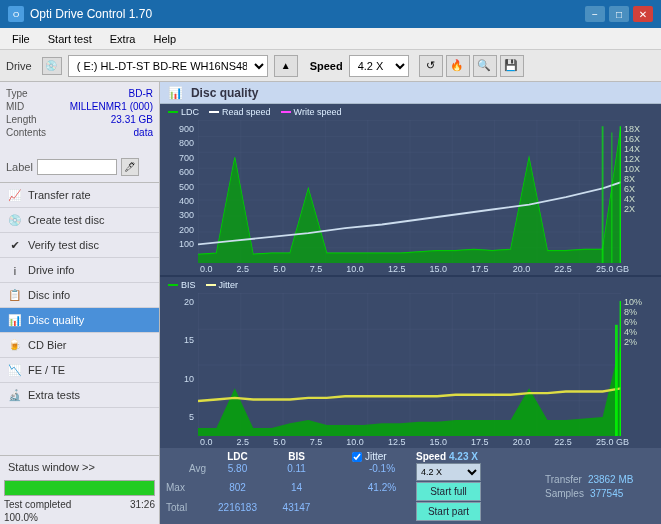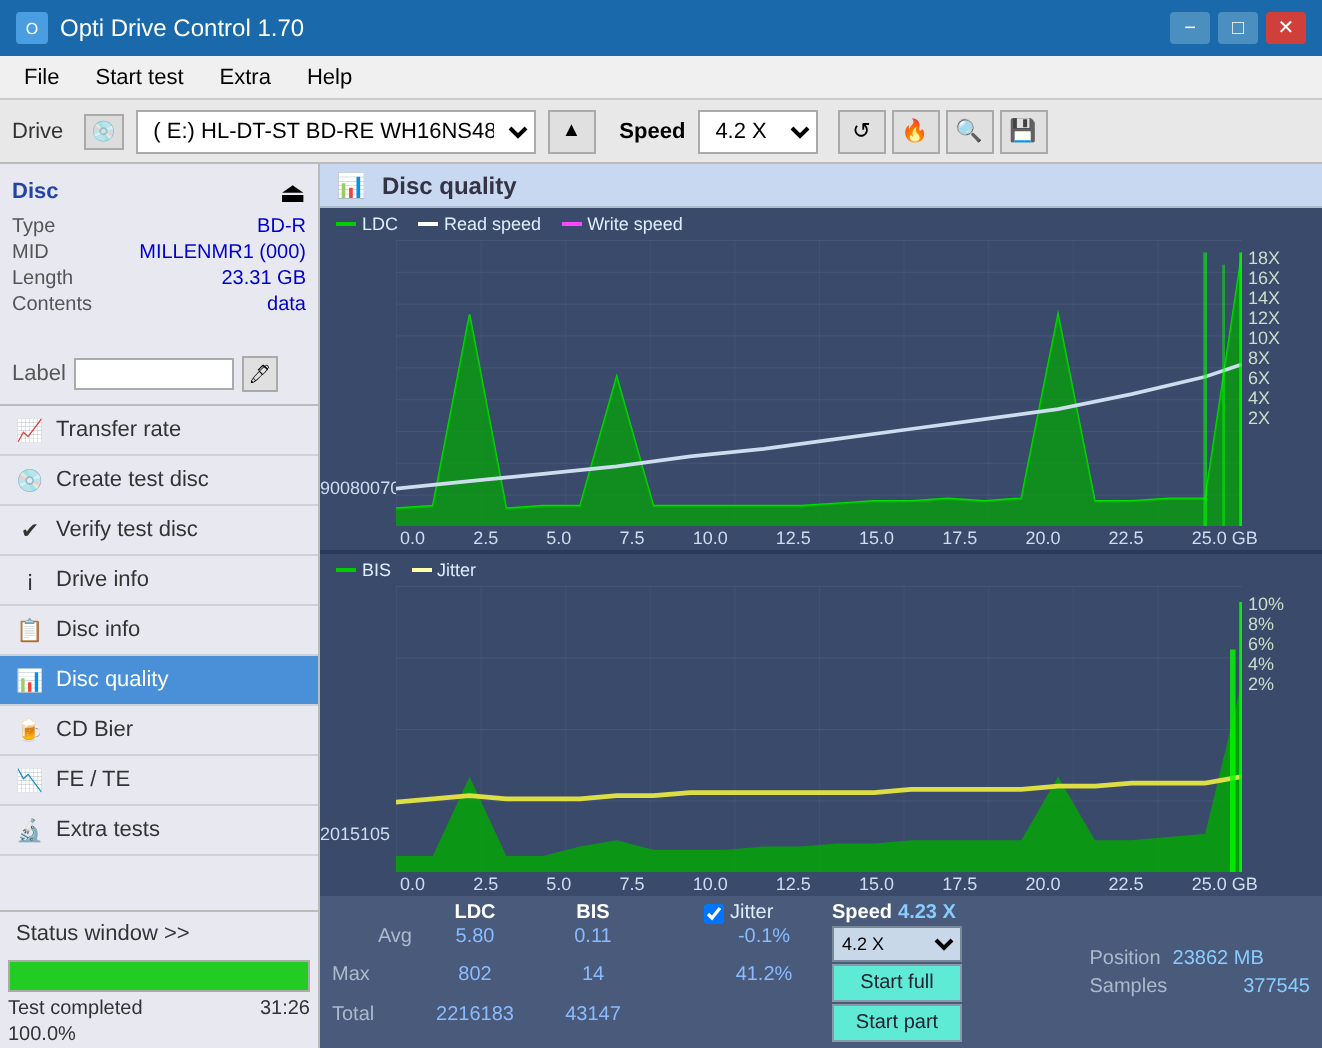--- a/index.html
+++ b/index.html
@@ -182,21 +182,21 @@
     
     .chart-inner {
       display: flex;
       flex: 1;
       position: relative;
     }
     .chart-y-axis {
       width: 38px;
       flex-shrink: 0;
       display: flex;
-      flex-direction: row;
+      flex-direction: column;
       justify-content: space-between;
       align-items: flex-end;
       padding: 4px 4px 14px 0;
       font-size: 9px;
       color: #ccddf0;
     }
     .chart-y-axis-right {
       width: 40px;
       flex-shrink: 0;
       display: flex;
@@ -308,24 +308,20 @@
     <button class="icon-btn" style="font-size:11px;">🔍</button>
     <button class="icon-btn" style="font-size:11px;">💾</button>
   </div>
 </div>
 
 <div class="main-layout">
 
   <div class="sidebar">
 
     <div class="disc-panel">
-      <div class="disc-header">
-        <span class="disc-title">Disc</span>
-        <span class="disc-icon">⏏</span>
-      </div>
       <div class="disc-row">
         <span class="disc-key">Type</span>
         <span class="disc-value">BD-R</span>
       </div>
       <div class="disc-row">
         <span class="disc-key">MID</span>
         <span class="disc-value">MILLENMR1 (000)</span>
       </div>
       <div class="disc-row">
         <span class="disc-key">Length</span>
@@ -587,25 +583,25 @@
           <span style="text-align:center; color:#88bbff;">2216183</span>
           <span style="text-align:center; color:#88bbff;">43147</span>
           <span></span>
           <span></span>
           <button class="start-btn">Start part</button>
         </div>
       </div>
 
       <div style="display:flex; flex-direction:column; gap:3px; font-size:10px; color:#ddeeff; min-width:110px; justify-content:center;">
         <div style="display:flex; gap:6px; align-items:center;">
-          <span style="color:#aabbcc;">Position</span>
+          <span style="color:#aabbcc;">Transfer</span>
           <span style="color:#88ccff;">23862 MB</span>
         </div>
         <div style="display:flex; gap:6px; align-items:center;">
           <span style="color:#aabbcc;">Samples</span>
-          <span style="color:#88ccff;margin-left:32px;">377545</span>
+          <span style="color:#88ccff;">377545</span>
         </div>
       </div>
 
     </div>
 
   </div>
 </div>
 
 </body></html>

